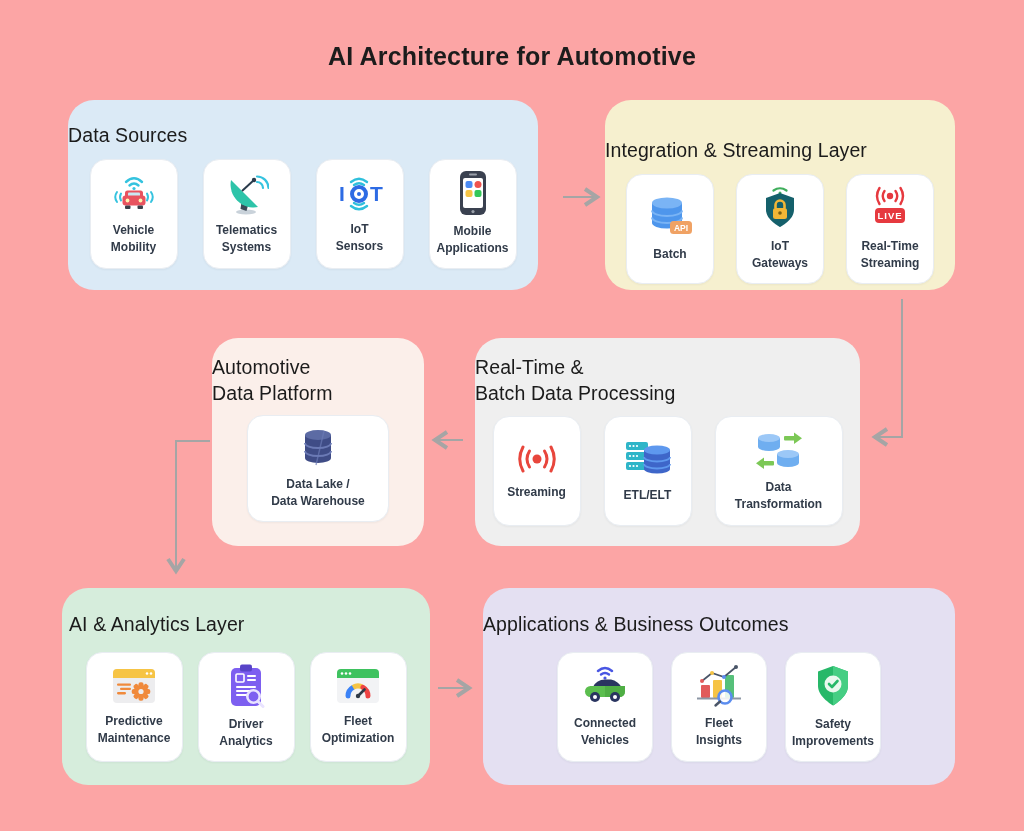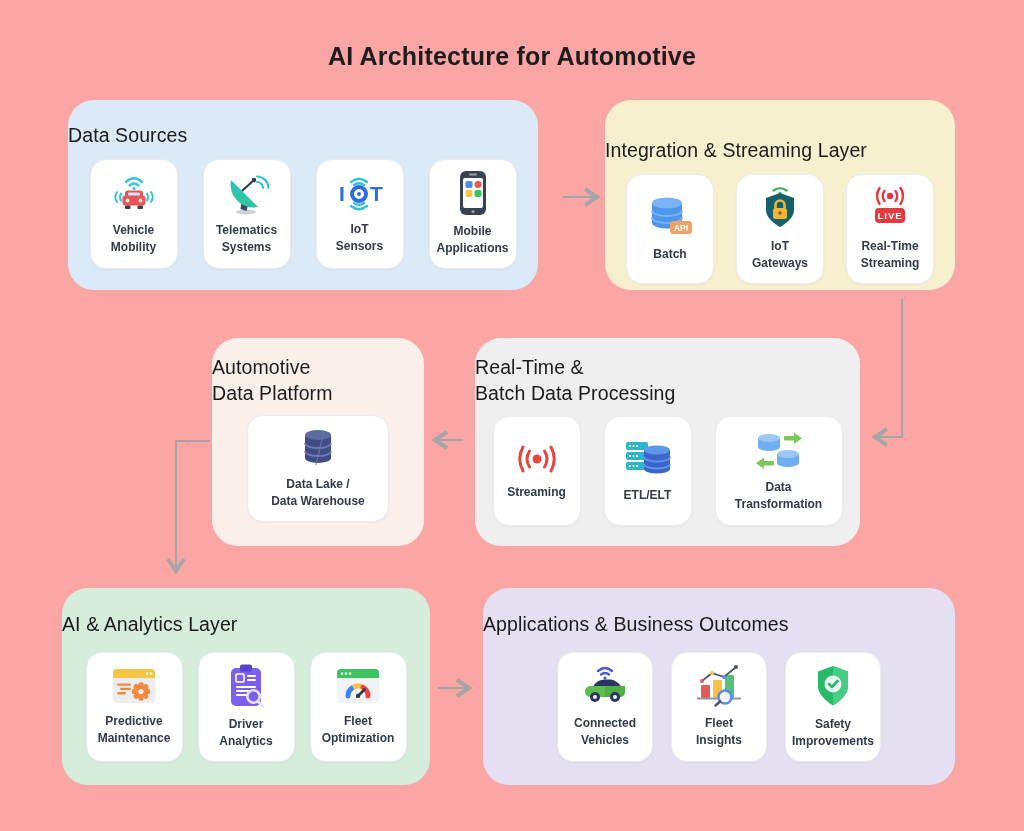--- a/index.html
+++ b/index.html
@@ -51,21 +51,21 @@
 
   
   #sec-processing { left:475px; top:338px; width:385px; height:208px; background:#efefef; }
   #sec-processing h2 { margin-top:17px; }
   #sec-processing .cards { margin-top:10px; gap:23px; }
   #sec-processing .card { width:88px; height:110px; }
   #sec-processing .card:nth-child(3) { width:128px; }
 
   
   #sec-ai { left:62px; top:588px; width:368px; height:197px; background:#d6eddc; }
-  #sec-ai h2 { margin-top:24px; }
+  #sec-ai h2 { margin-top:24px;margin-left:7px; }
   #sec-ai .cards { margin-top:14px; gap:15px; }
   #sec-ai .card { width:97px; height:110px; }
 
   
   #sec-apps { left:483px; top:588px; width:472px; height:197px; background:#e4e0f2; }
   #sec-apps h2 { margin-top:24px; }
   #sec-apps .cards { margin-top:14px; gap:18px; }
   #sec-apps .card { width:96px; height:110px; }
 
   .arrows { position:absolute; left:0; top:0; pointer-events:none; }

